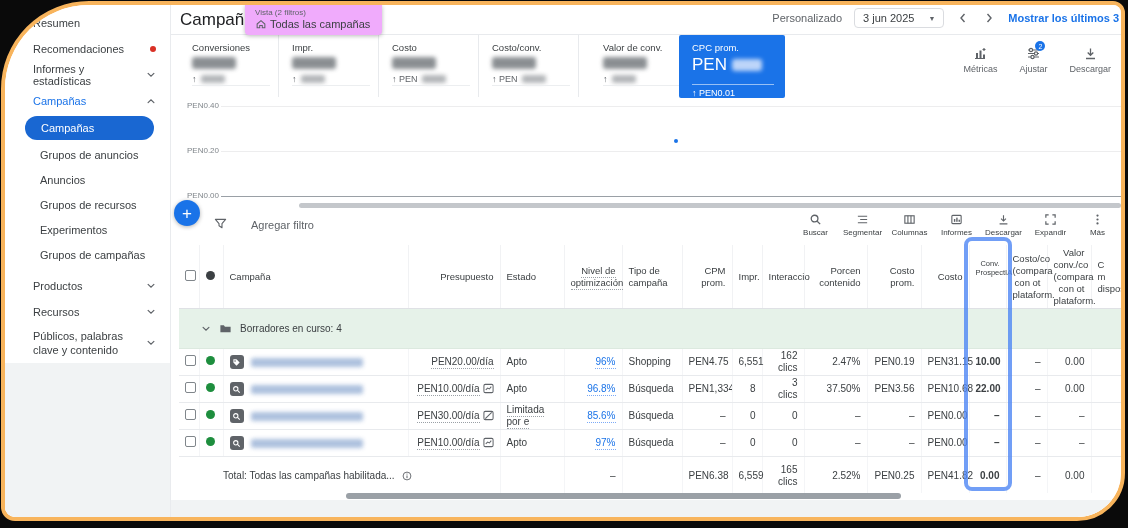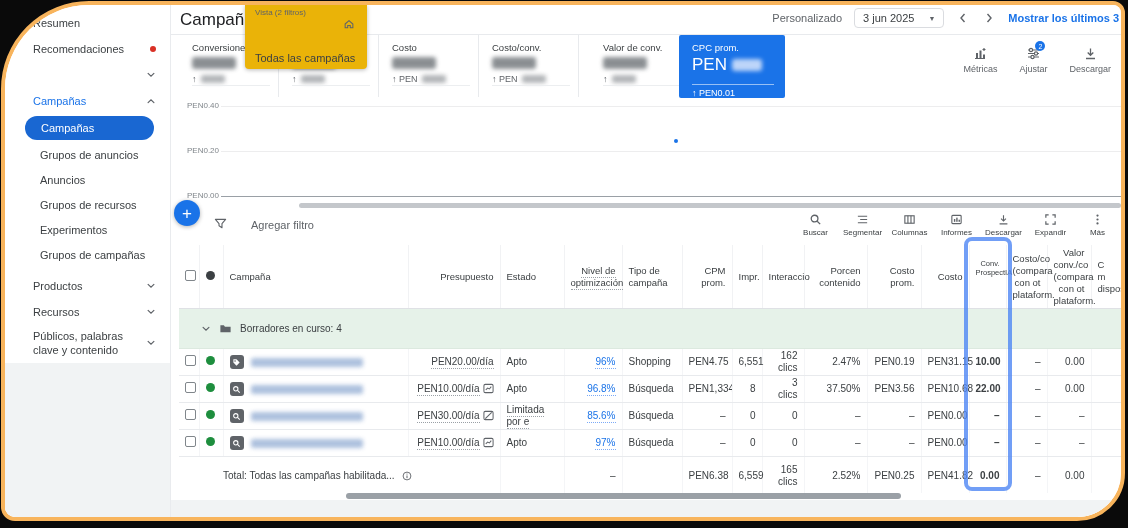--- a/index.html
+++ b/index.html
@@ -19,24 +19,24 @@
   .sb-pill{height:24px;margin:2px 16px 2px 20px;background:#1967d2;color:#fff;border-radius:13px;
     display:flex;align-items:center;padding-left:16px;font-size:11px;}
   .sb-two{height:36px;line-height:1.3;align-items:center;}
   .red-dot{width:6px;height:6px;border-radius:50%;background:#d93025;}
   .chev{width:10px;height:10px;color:#5f6368;}
   .chev.up{transform:rotate(180deg);}
   .sb-fill{position:absolute;left:0;right:0;top:358px;bottom:0;background:#f1f3f4;}
   
   .main{position:absolute;left:166px;top:0;right:0;bottom:0;background:#fff;}
   .page-title{position:absolute;left:9px;top:5px;font-size:17px;color:#202124;}
-  .view-chip{position:absolute;left:74px;top:0;background:#eab308;border-radius:0 0 4px 4px;
+  .view-chip{position:absolute;left:74px;top:0;background:#f0abfc;border-radius:0 0 4px 4px;
     box-shadow:0 1px 4px rgba(0,0,0,.28);padding:3px 12px 5px 10px;z-index:8;}
   .view-cap{font-size:8px;color:#5f6368;}
-  .view-val{font-size:11px;color:#3c4043;display:flex;align-items:flex-end;gap:22px;margin-top:1px;flex-direction:column;}
+  .view-val{font-size:11px;color:#3c4043;display:flex;align-items:flex-start;gap:3px;margin-top:1px;}
   .date-cluster{position:absolute;right:2px;top:3px;display:flex;align-items:center;gap:12px;}
   .range-label{font-size:11px;color:#5f6368;}
   .date-box{border:1px solid #dadce0;border-radius:4px;padding:3px 8px;font-size:11px;color:#3c4043;
     display:flex;align-items:center;gap:14px;}
   .caret{font-size:7px;color:#5f6368;}
   .nav-arrow{color:#5f6368;width:14px;height:14px;}
   .show-link{font-size:11px;color:#1a73e8;font-weight:bold;white-space:nowrap;}
   
   .cards{position:absolute;top:29px;left:0;right:0;height:71px;border-top:1px solid #e8eaed;
     border-bottom:1px solid #e8eaed;background:#fff;}
@@ -208,20 +208,21 @@
     <div class="sb-item">
       <span class="lbl">Resumen</span>
     </div>
     <div class="sb-item">
       <span class="lbl">Recomendaciones</span>
       <span class="right">
           <span class="red-dot"></span>
         </span>
     </div>
     <div class="sb-item">
+      <span class="lbl">Informes y estadísticas</span>
       <span class="right">
           <svg class="chev">
             <use href="#i-chev"></use>
           </svg>
         </span>
     </div>
     <div class="sb-item accent">
       <span class="lbl">Campañas</span>
       <span class="right">
           <svg class="chev up">

